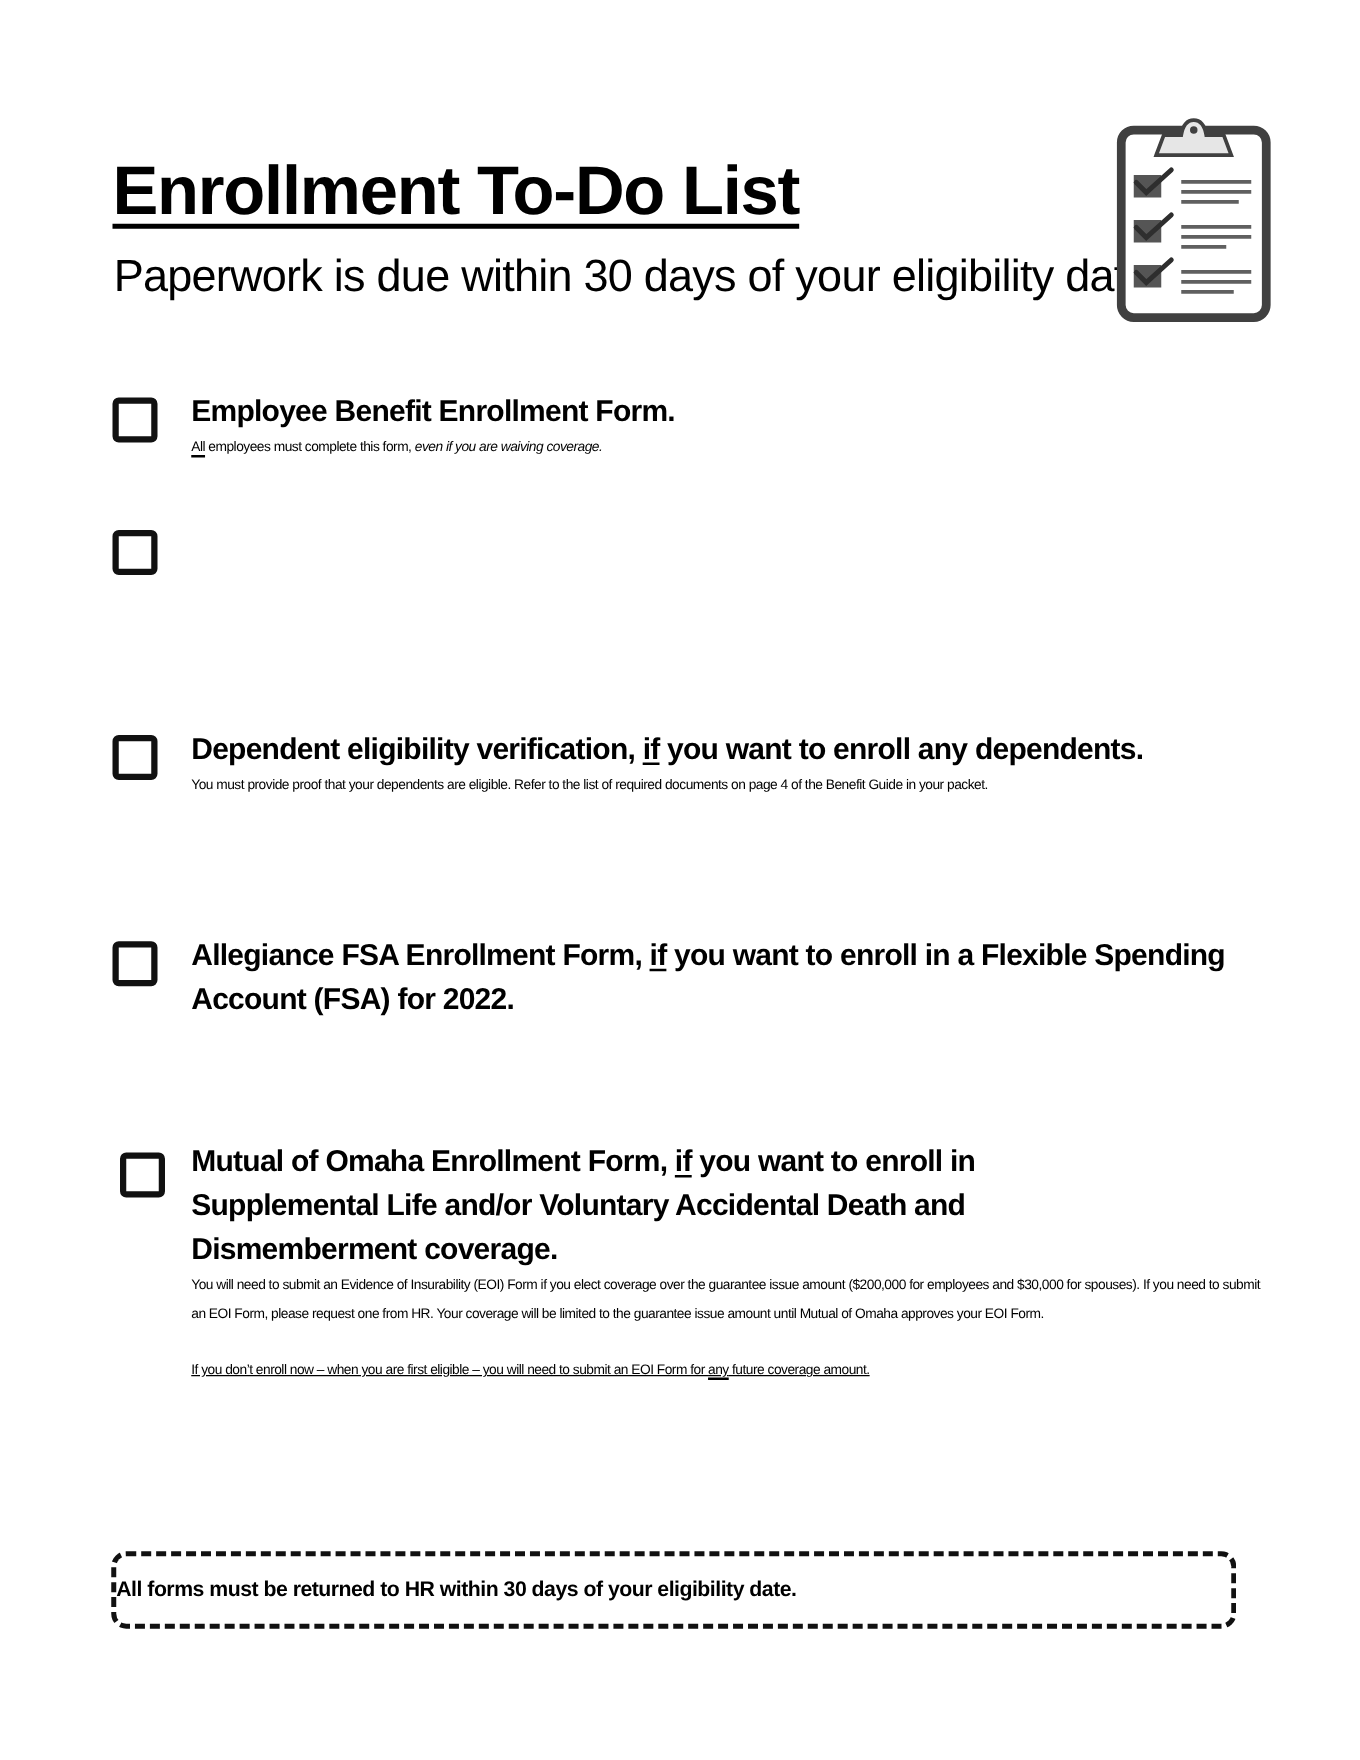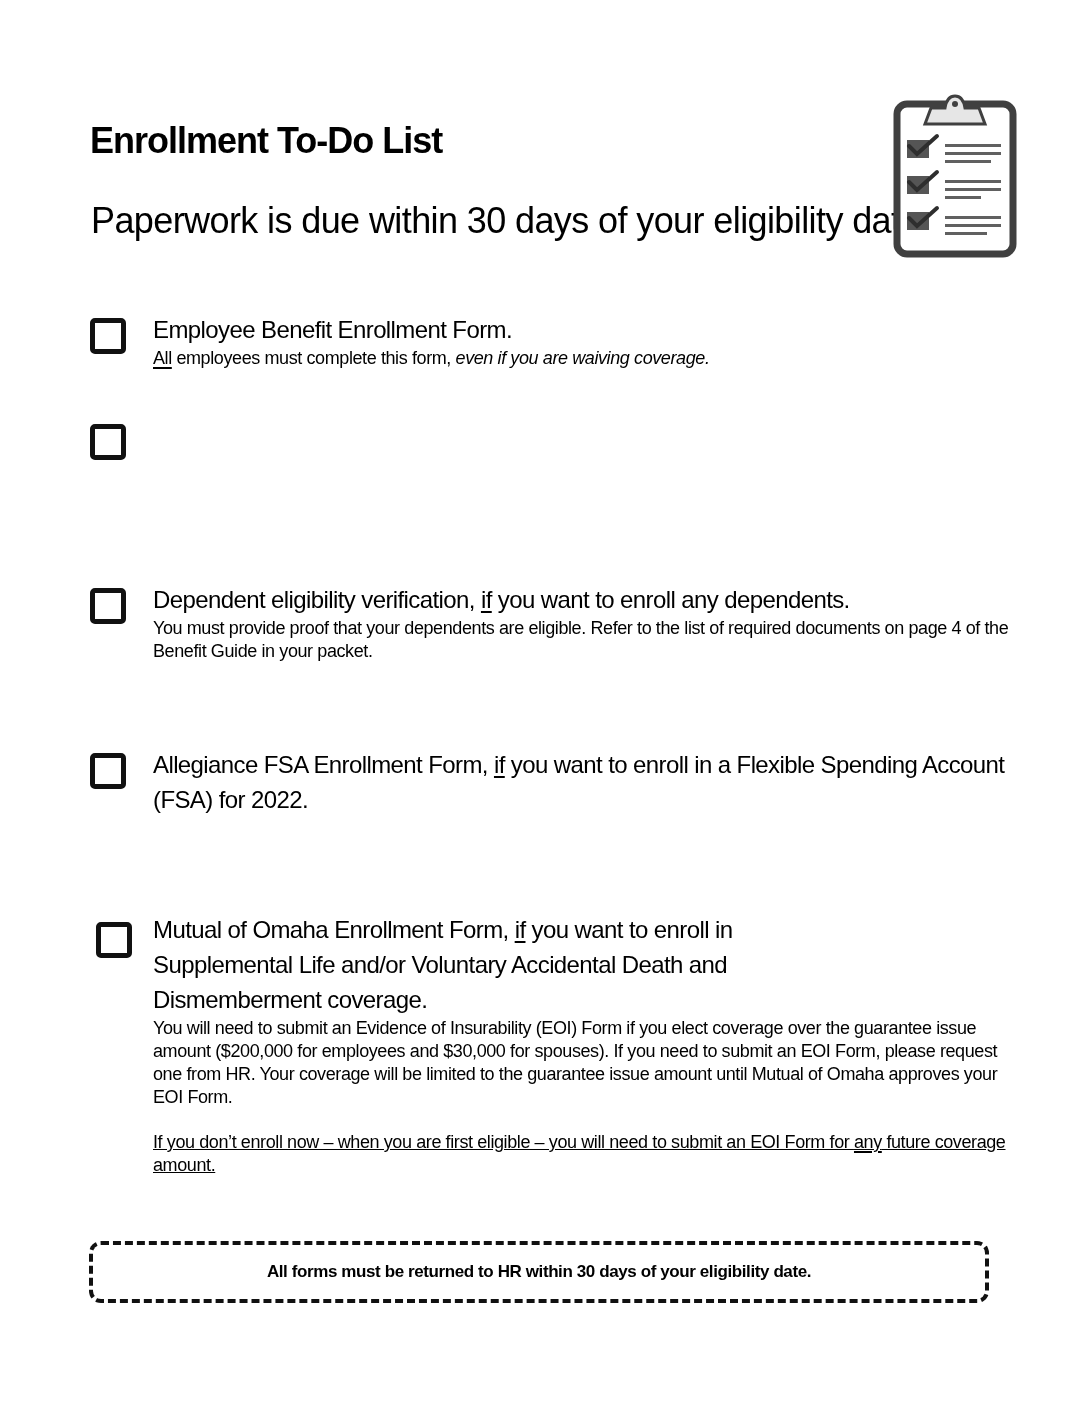--- a/index.html
+++ b/index.html
@@ -2,47 +2,47 @@
 <html><head>
   <meta charset="utf-8">
   <style>
     html, body { margin: 0; padding: 0; background: #ffffff; }
     body {
       width: 1088px; height: 1408px; position: relative; overflow: hidden;
       font-family: "Liberation Sans", sans-serif; color: #000;
     }
     .title {
       position: absolute; left: 90px; top: 120px;
-      font-size: 36px; font-weight: bold; letter-spacing: -1px;
-      text-decoration-thickness: 4px; text-underline-offset: 8px;
+      font-size: 55px; font-weight: bold; letter-spacing: -1px;
+      text-decoration: underline; text-decoration-thickness: 4px; text-underline-offset: 8px;
       margin: 0;
     }
     .subtitle {
       position: absolute; left: 91px; top: 200px;
       font-size: 36px; letter-spacing: -0.6px; margin: 0;
     }
     .clipboard { position: absolute; left: 893px; top: 92px; width: 124px; height: 166px; }
     .item { position: absolute; left: 90px; width: 920px; }
     .checkbox {
       position: absolute; left: 0; top: 6px; width: 36px; height: 36px;
       border: 5px solid #111; border-radius: 5px; box-sizing: border-box; background: #fff;
     }
     .item-body { position: absolute; left: 63px; right: 0; top: 0; }
     .heading {
-      font-size: 24px; font-weight: normal; line-height: 35px; letter-spacing: -0.6px; margin: 0;
+      font-size: 24px; font-weight: bold; line-height: 35px; letter-spacing: -0.6px; margin: 0;
     }
     .desc {
-      font-size: 18px; line-height: 23px; letter-spacing: -0.4px; margin: 0;
+      font-size: 11px; line-height: 23px; letter-spacing: -0.4px; margin: 0;
     }
     .desc-gap { margin-top: 22px; text-decoration: underline; }
     u { text-decoration-thickness: 2px; text-underline-offset: 3px; }
     .notice {
       position: absolute; left: 89px; top: 1241px; width: 900px; height: 62px;
       border: 4px dashed #111; border-radius: 12px; box-sizing: border-box;
-      display: flex; align-items: center; justify-content: center;
+      display: flex; align-items: center; 
     }
     .notice span { font-size: 17px; font-weight: bold; letter-spacing: -0.4px; }
   </style>
 </head>
 <body>
 
 <h1 class="title">Enrollment To-Do List</h1>
 <p class="subtitle">Paperwork is due within 30 days of your eligibility date</p>
 
 <svg class="clipboard" viewBox="0 0 124 166">

